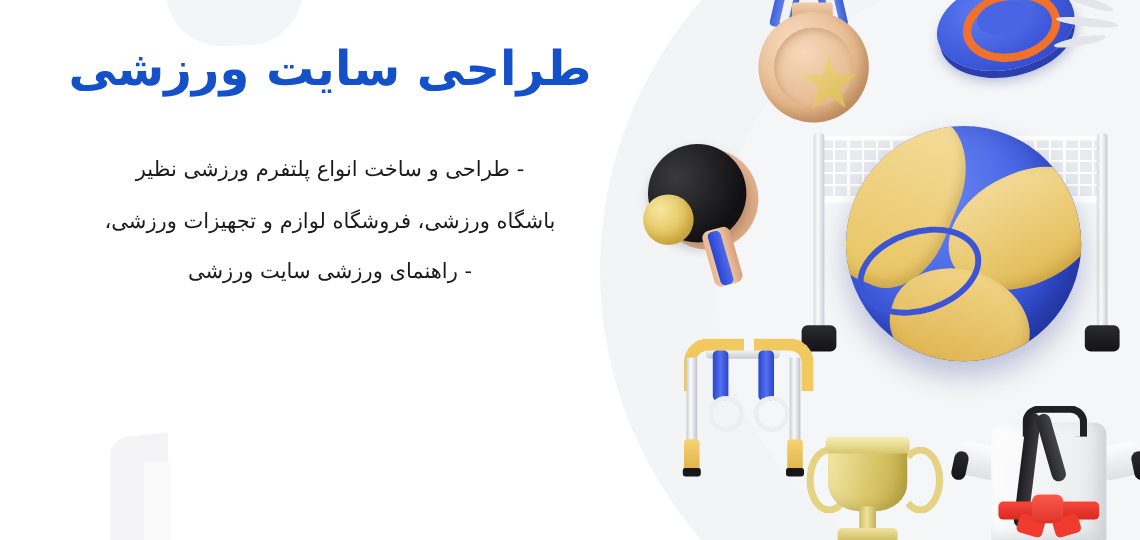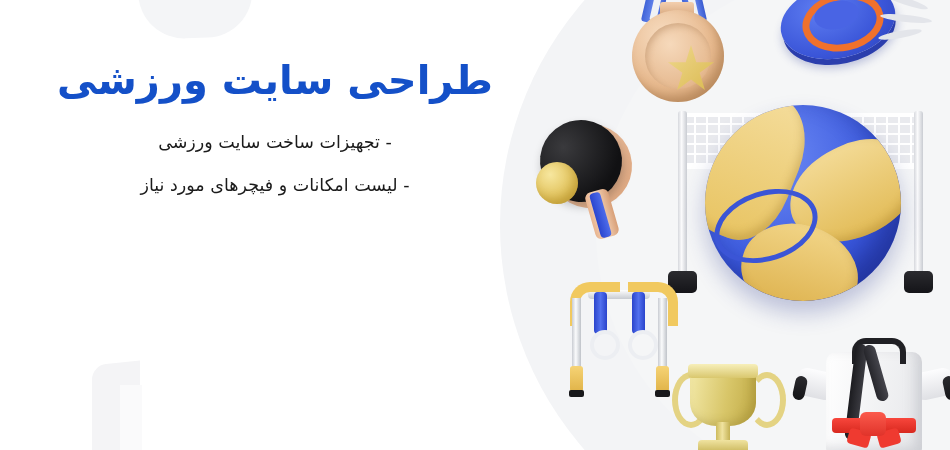--- a/index.html
+++ b/index.html
@@ -52,21 +52,21 @@
   
   .textcol{
     position:absolute;
     left:0;top:0;width:520px;height:450px;
     z-index:5;
     text-align:center;
     direction:rtl;
   }
   .title{
     position:absolute;
-    top:56px;right:0;left:0;
+    top:34px;right:0;left:0;
     font-size:40px;
     font-weight:bold;
     color:#1450c8;
     letter-spacing:0px;
     line-height:1.2;
     white-space:nowrap;
     padding-left:30px;
   }
   .bullets{
     position:absolute;
@@ -365,22 +365,23 @@
 
   <div class="blob blob-topleft"></div>
   <div class="blob blob-bottomleft"></div>
   <div class="blob blob-bottomleft2"></div>
   <div class="blob blob-rightpanel"></div>
   <div class="blob blob-rightpanel-2"></div>
 
   <div class="textcol">
     <div class="title">طراحی سایت ورزشی</div>
     <div class="bullets">
-      <div class="bullet">- تجهیزات ساخت سایت ورزشی</div>
-      <div class="bullet">- لیست امکانات و فیچرهای مورد نیاز</div>
+      <div class="bullet">- طراحی و ساخت انواع پلتفرم ورزشی نظیر</div>
+      <div class="bullet">باشگاه ورزشی، فروشگاه لوازم و تجهیزات ورزشی،</div>
+      <div class="bullet">- راهنمای ورزشی سایت ورزشی</div>
     </div>
   </div>
 
   <div class="stage">
 
     <div class="obj medal">
       <div class="ribbon-l"></div>
       <div class="ribbon-r"></div>
       <div class="ribbon-w1"></div>
       <div class="ribbon-w2"></div>

